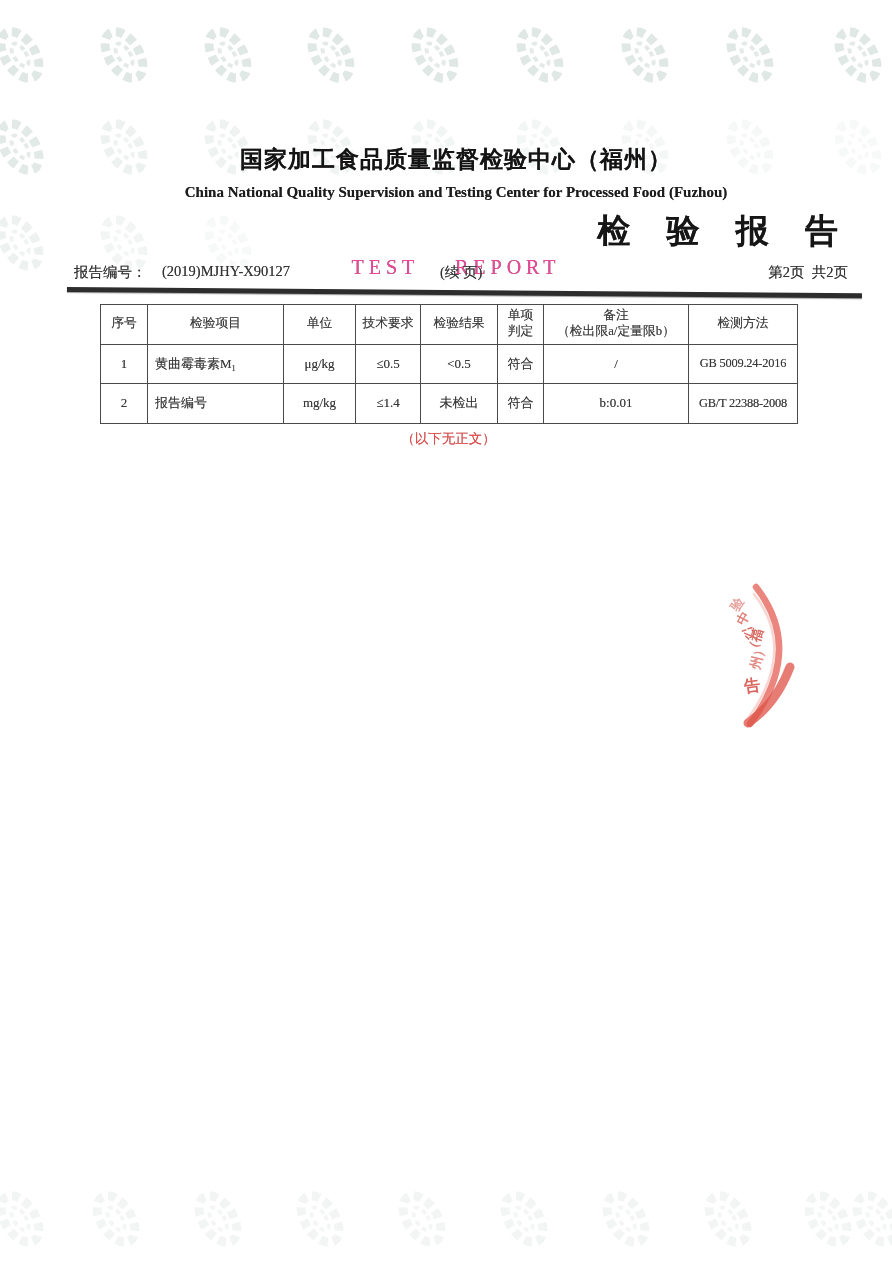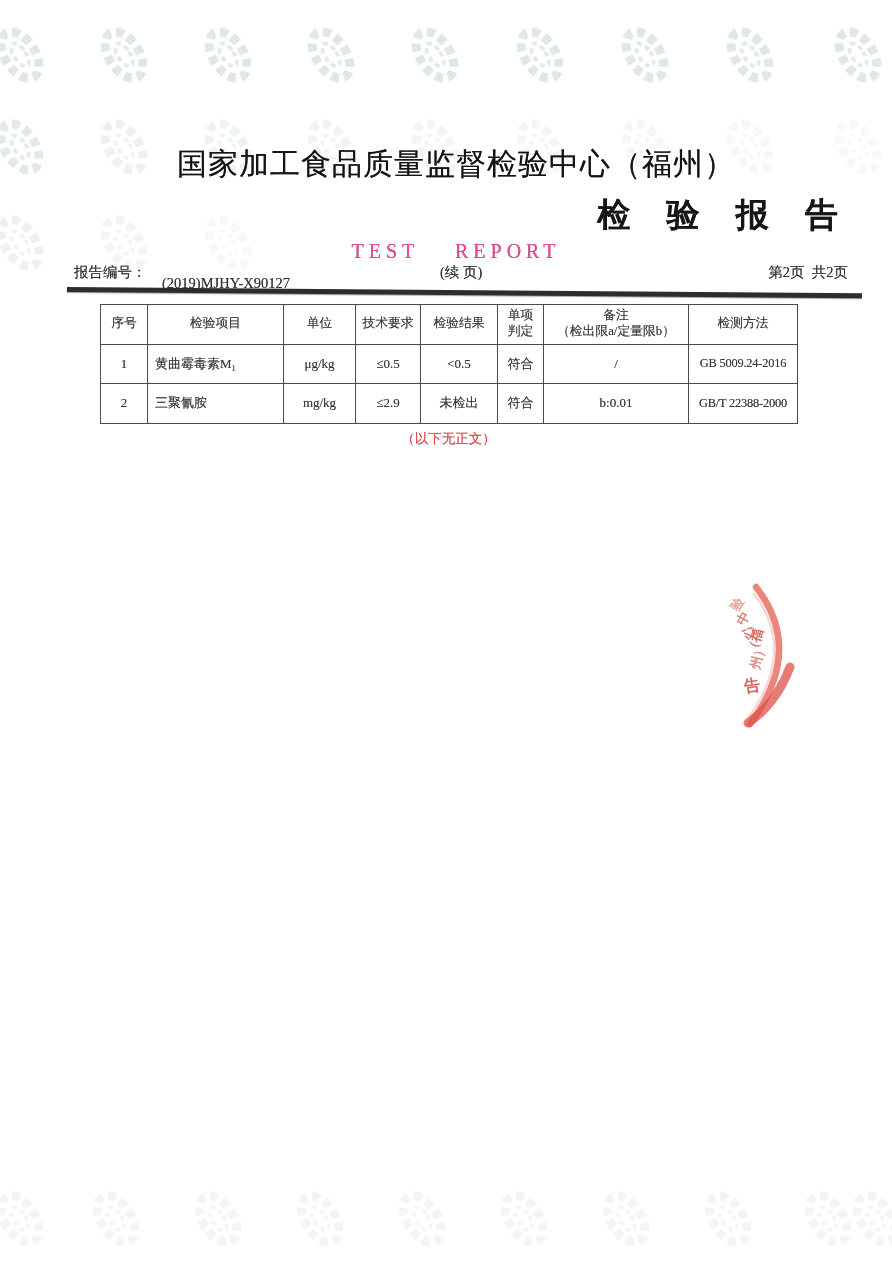--- a/index.html
+++ b/index.html
@@ -8,41 +8,41 @@
     font-family:"Liberation Serif","DejaVu Serif",serif;color:#2b2b2b;
   }
   .page{position:absolute;inset:0;}
 
   
   .wm{position:absolute;pointer-events:none;}
 
   
   .head{position:absolute;left:60px;top:144px;width:792px;text-align:center;}
   .org-cn{
-    font-size:30px;font-weight:normal;letter-spacing:1px;color:#141414;
+    font-size:23px;font-weight:bold;letter-spacing:1px;color:#141414;
     white-space:pre;text-shadow:0 0 .6px #555;
   }
   .org-en{
     margin-top:9px;font-size:15px;font-weight:bold;color:#1c1c1c;
     white-space:pre;text-shadow:0 0 .5px #666;
   }
   .title-cn{
     margin-top:8px;font-size:33px;font-weight:bold;color:#161616;
     letter-spacing:14px;white-space:pre;text-indent:14px;text-shadow:0 0 .6px #555;text-align:right;
   }
   .title-en{
     margin-top:2px;font-size:20px;font-weight:normal;color:#ec4899;
     letter-spacing:5px;word-spacing:26px;white-space:pre;text-shadow:0 0 .5px #666;
   }
 
   
   .info{position:absolute;left:0;top:263px;width:892px;height:22px;font-size:14.5px;color:#323232;}
   .info span{position:absolute;white-space:pre;text-shadow:0 0 .5px #777;}
   .lbl-no{left:74px;}
-  .val-no{left:162px;margin-top:12px;}
+  .val-no{left:162px;}
   .cont{left:440px;}
   .pg{right:44px;}
 
   
   .rule{
     position:absolute;left:67px;top:287px;width:795px;height:4.5px;background:#2d2d2d;
     transform:rotate(0.45deg);transform-origin:0 0;box-shadow:0 1px 1px rgba(60,60,60,.45);
   }
 
   
@@ -257,20 +257,21 @@
       <svg class="wm" width="56" height="74" viewBox="0 0 56 74" style="left: 848px; top: 1182px; opacity: 0.22;">
         <g transform="rotate(-33 28 37)">
           <ellipse cx="28" cy="37" rx="15" ry="26" fill="none" stroke="#c7d6d0" stroke-width="9" stroke-dasharray="8 5"></ellipse>
           <ellipse cx="28" cy="37" rx="6" ry="13" fill="none" stroke="#cdd9d4" stroke-width="4" stroke-dasharray="5 4"></ellipse>
         </g>
       </svg>
     </div>
 
   <div class="head">
     <div class="org-cn">国家加工食品质量监督检验中心（福州）</div>
+    <div class="org-en">China National Quality Supervision and Testing Center for Processed Food (Fuzhou)</div>
     <div class="title-cn">检 验 报 告</div>
     <div class="title-en">TEST REPORT</div>
   </div>
 
   <div class="info">
     <span class="lbl-no">报告编号：</span>
     <span class="val-no">(2019)MJHY-X90127</span>
     <span class="cont">(续 页)</span>
     <span class="pg">第2页  共2页</span>
   </div>
@@ -309,27 +310,27 @@
           <td class="item">黄曲霉毒素M₁</td>
           <td>μg/kg</td>
           <td>≤0.5</td>
           <td>&lt;0.5</td>
           <td>符合</td>
           <td>/</td>
           <td class="method">GB 5009.24-2016</td>
         </tr>
         <tr>
           <td>2</td>
-          <td class="item">三聚氰胺</td>
+          <td class="item">报告编号</td>
           <td>mg/kg</td>
-          <td>≤2.9</td>
+          <td>≤1.4</td>
           <td>未检出</td>
           <td>符合</td>
           <td>b:0.01</td>
-          <td class="method">GB/T 22388-2000</td>
+          <td class="method">GB/T 22388-2008</td>
         </tr>
       </tbody>
     </table>
     <div class="no-more">（以下无正文）</div>
   </div>
 
   <svg class="stamp" viewBox="0 0 125 170">
     <path d="M 63 15 Q 112 78 57 152" fill="none" stroke="#e2574c" stroke-width="6.5" stroke-linecap="round" opacity="0.72"></path>
     <path d="M 97 95 Q 83 132 55 151" fill="none" stroke="#dd5046" stroke-width="9" stroke-linecap="round" opacity="0.75"></path>
     <path d="M 61 22 Q 104 77 56 145" fill="none" stroke="#f0897f" stroke-width="2.5" stroke-linecap="round" opacity="0.35"></path>

